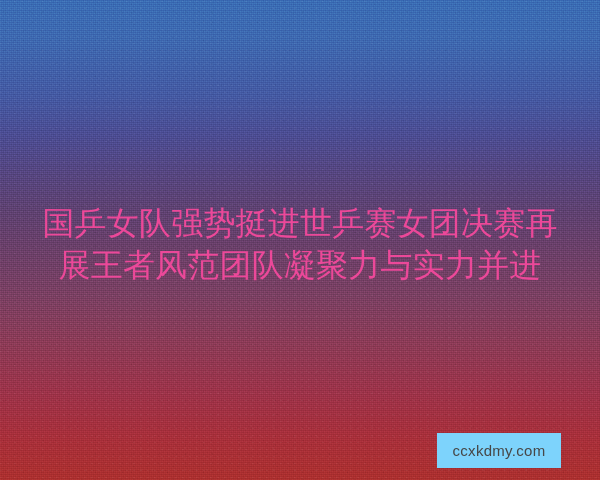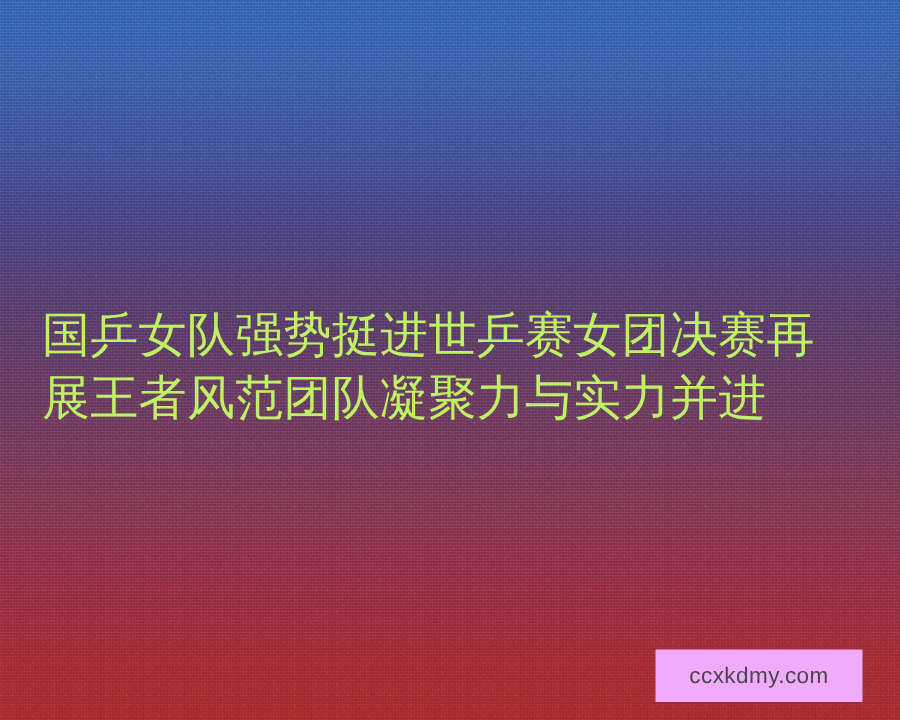--- a/index.html
+++ b/index.html
@@ -60,38 +60,38 @@
       radial-gradient(circle at 31% 88%, rgba(0,0,0,.4) 0 0.5px, transparent 1px);
     background-size: 7px 7px, 9px 9px, 11px 11px, 13px 13px;
   }
 
   
   .headline {
     position: absolute;
     left: 28px;
     right: 28px;
     top: 202px;
-    text-align: left;
-    color: #bef264;
+    text-align: center;
+    color: #ec4899;
     font-size: 32px;
     line-height: 42px;
     font-weight: 400;
     letter-spacing: 0.2px;
     white-space: normal;
     word-break: break-all;
   }
 
   
   .watermark {
     position: absolute;
     left: 437px;
     top: 433px;
-    width: 138px;
+    width: 124px;
     height: 35px;
-    background: #f0abfc;
+    background: #7dd3fc;
     display: flex;
     align-items: center;
     justify-content: center;
   }
   .watermark-label {
     color: #474747;
     font-size: 15px;
     letter-spacing: 0.3px;
     font-weight: 400;
   }

